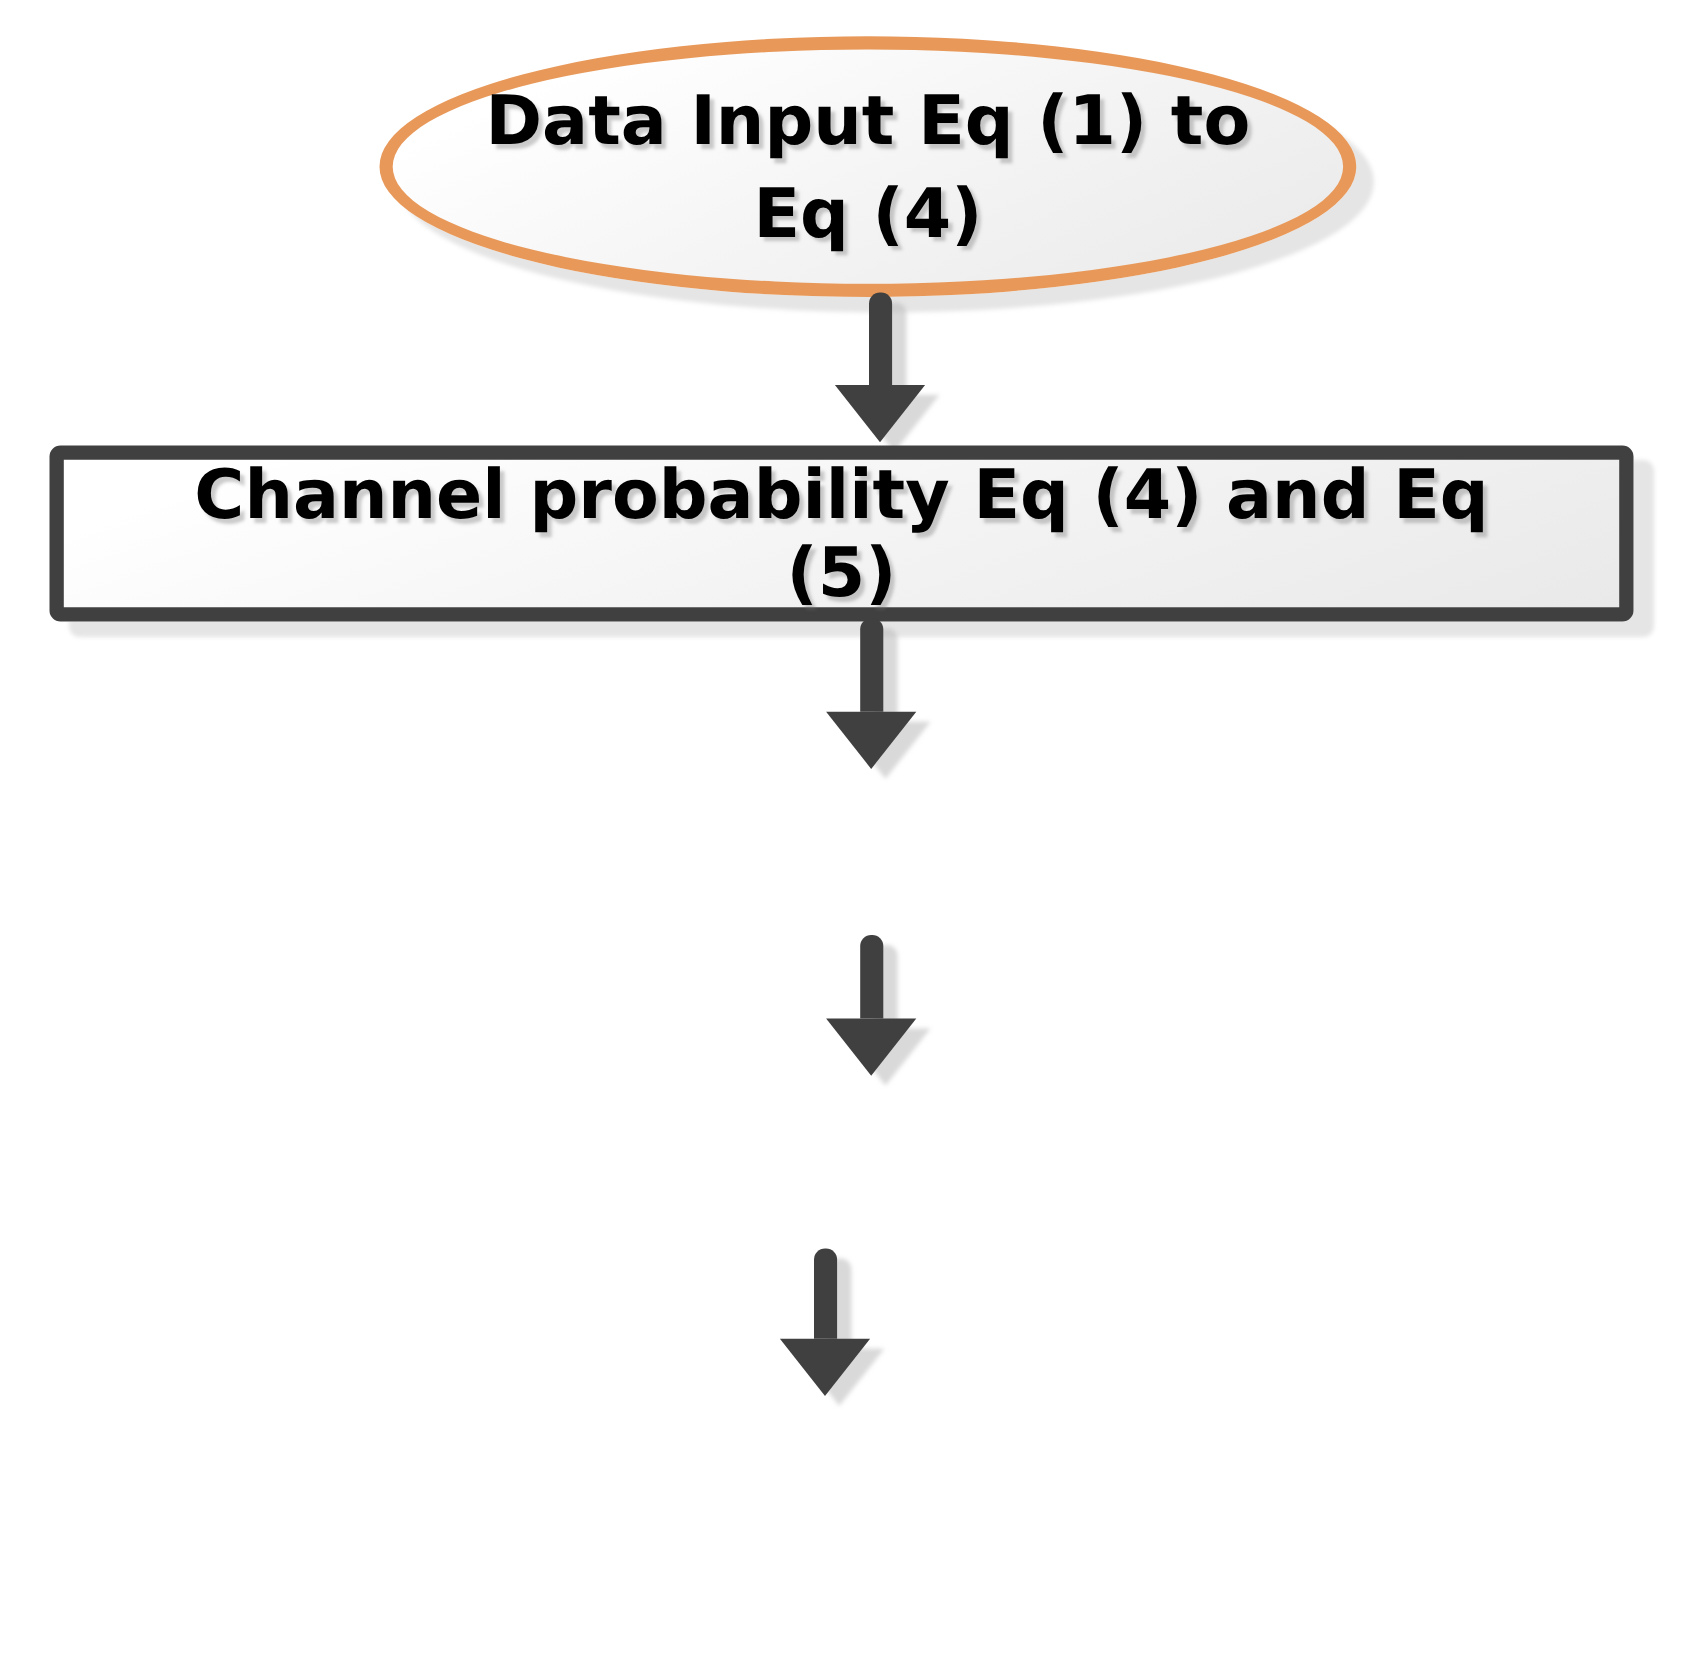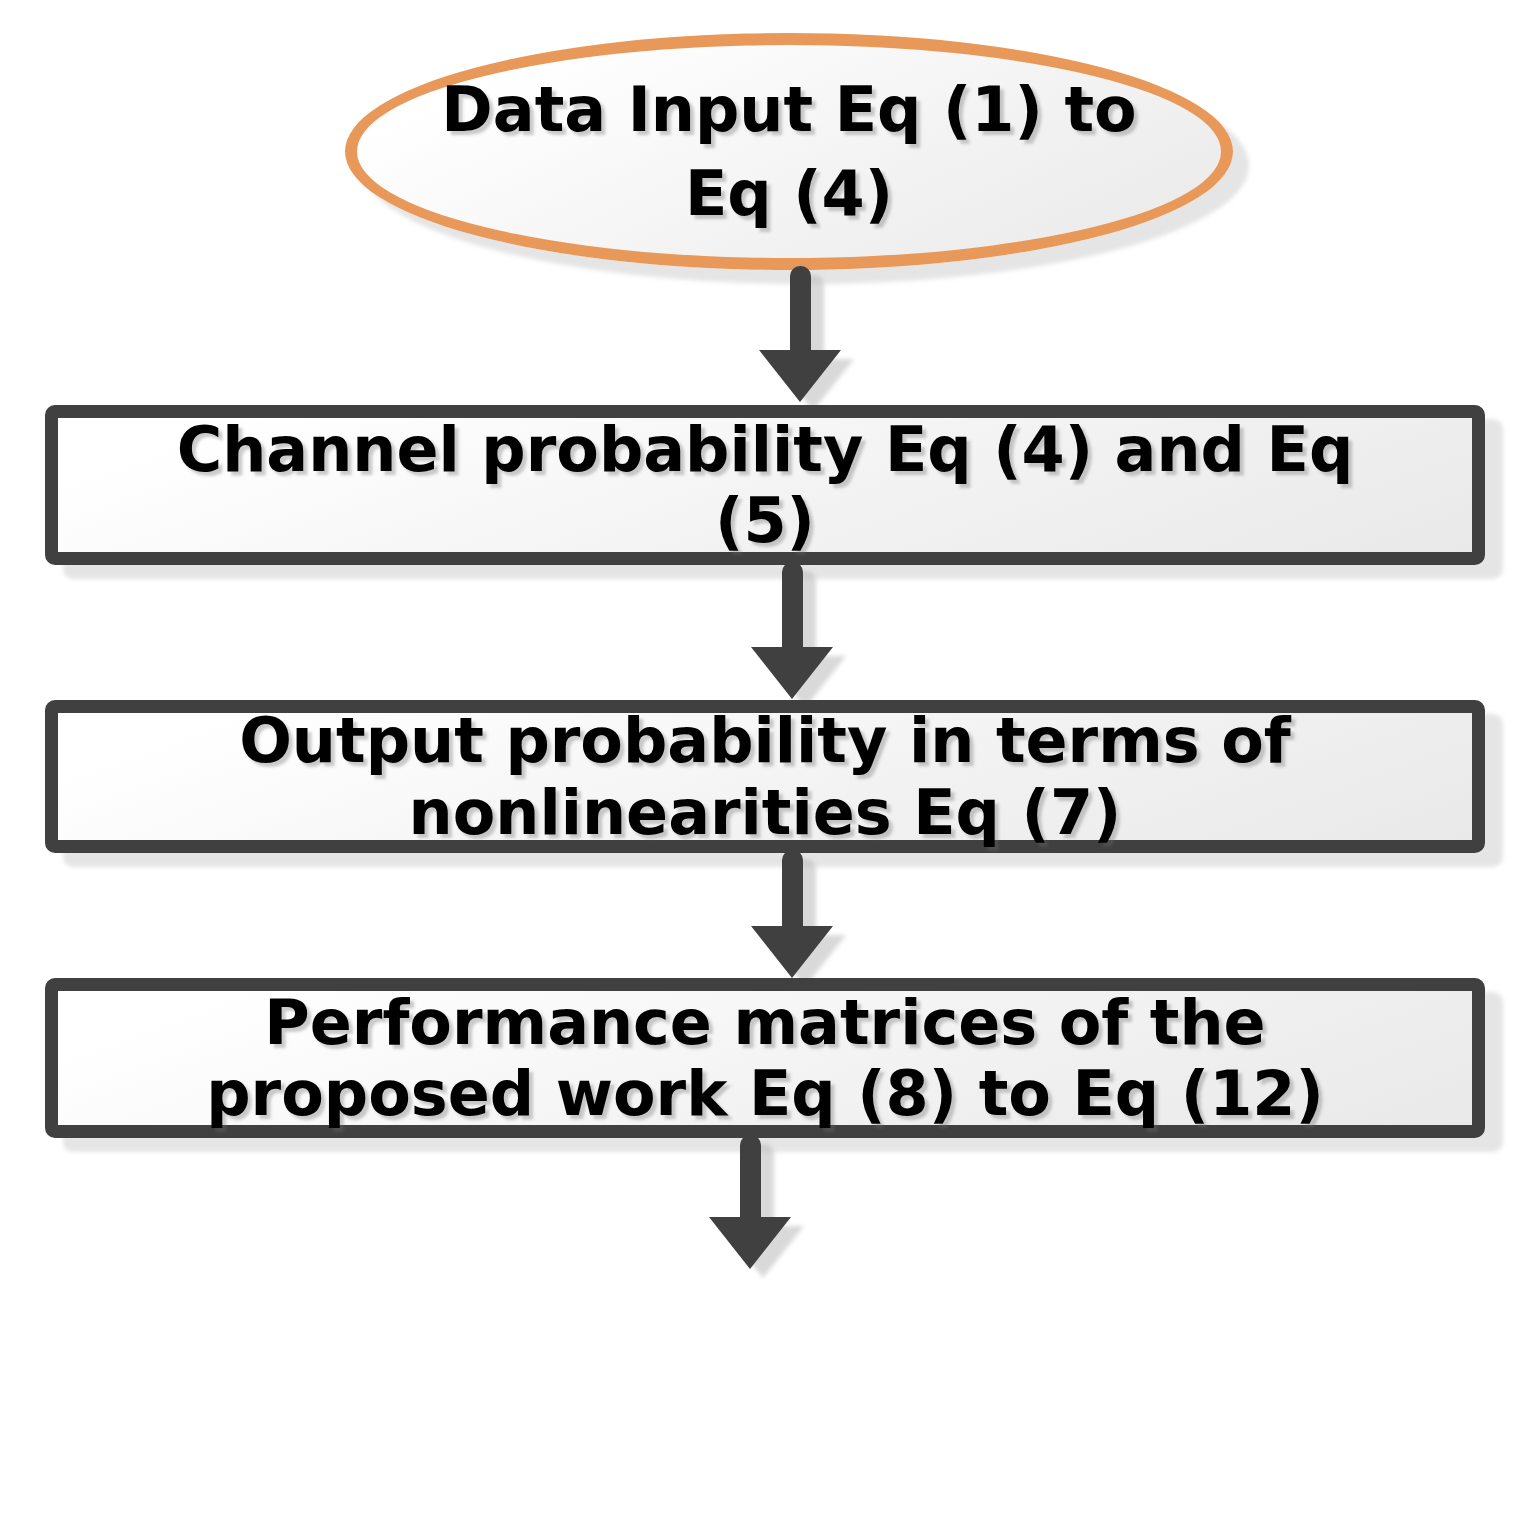--- a/index.html
+++ b/index.html
@@ -106,34 +106,26 @@
   <div class="node process" id="node-step1">
     <span class="label">Channel probability Eq (4) and Eq
 (5)</span>
   </div>
 
   <div class="arrow" id="arrow-2">
     <div class="shaft"></div>
     <div class="head"></div>
   </div>
 
-  <div class="node process" id="node-step2">
-    <span class="label">Output probability in terms of
-nonlinearities Eq (7)</span>
-  </div>
 
   <div class="arrow" id="arrow-3">
     <div class="shaft"></div>
     <div class="head"></div>
   </div>
 
-  <div class="node process" id="node-step3">
-    <span class="label">Performance matrices of the
-proposed work Eq (8) to Eq (12)</span>
-  </div>
 
   <div class="arrow" id="arrow-4">
     <div class="shaft"></div>
     <div class="head"></div>
   </div>
 
 
 </div>
 
 </body></html>

